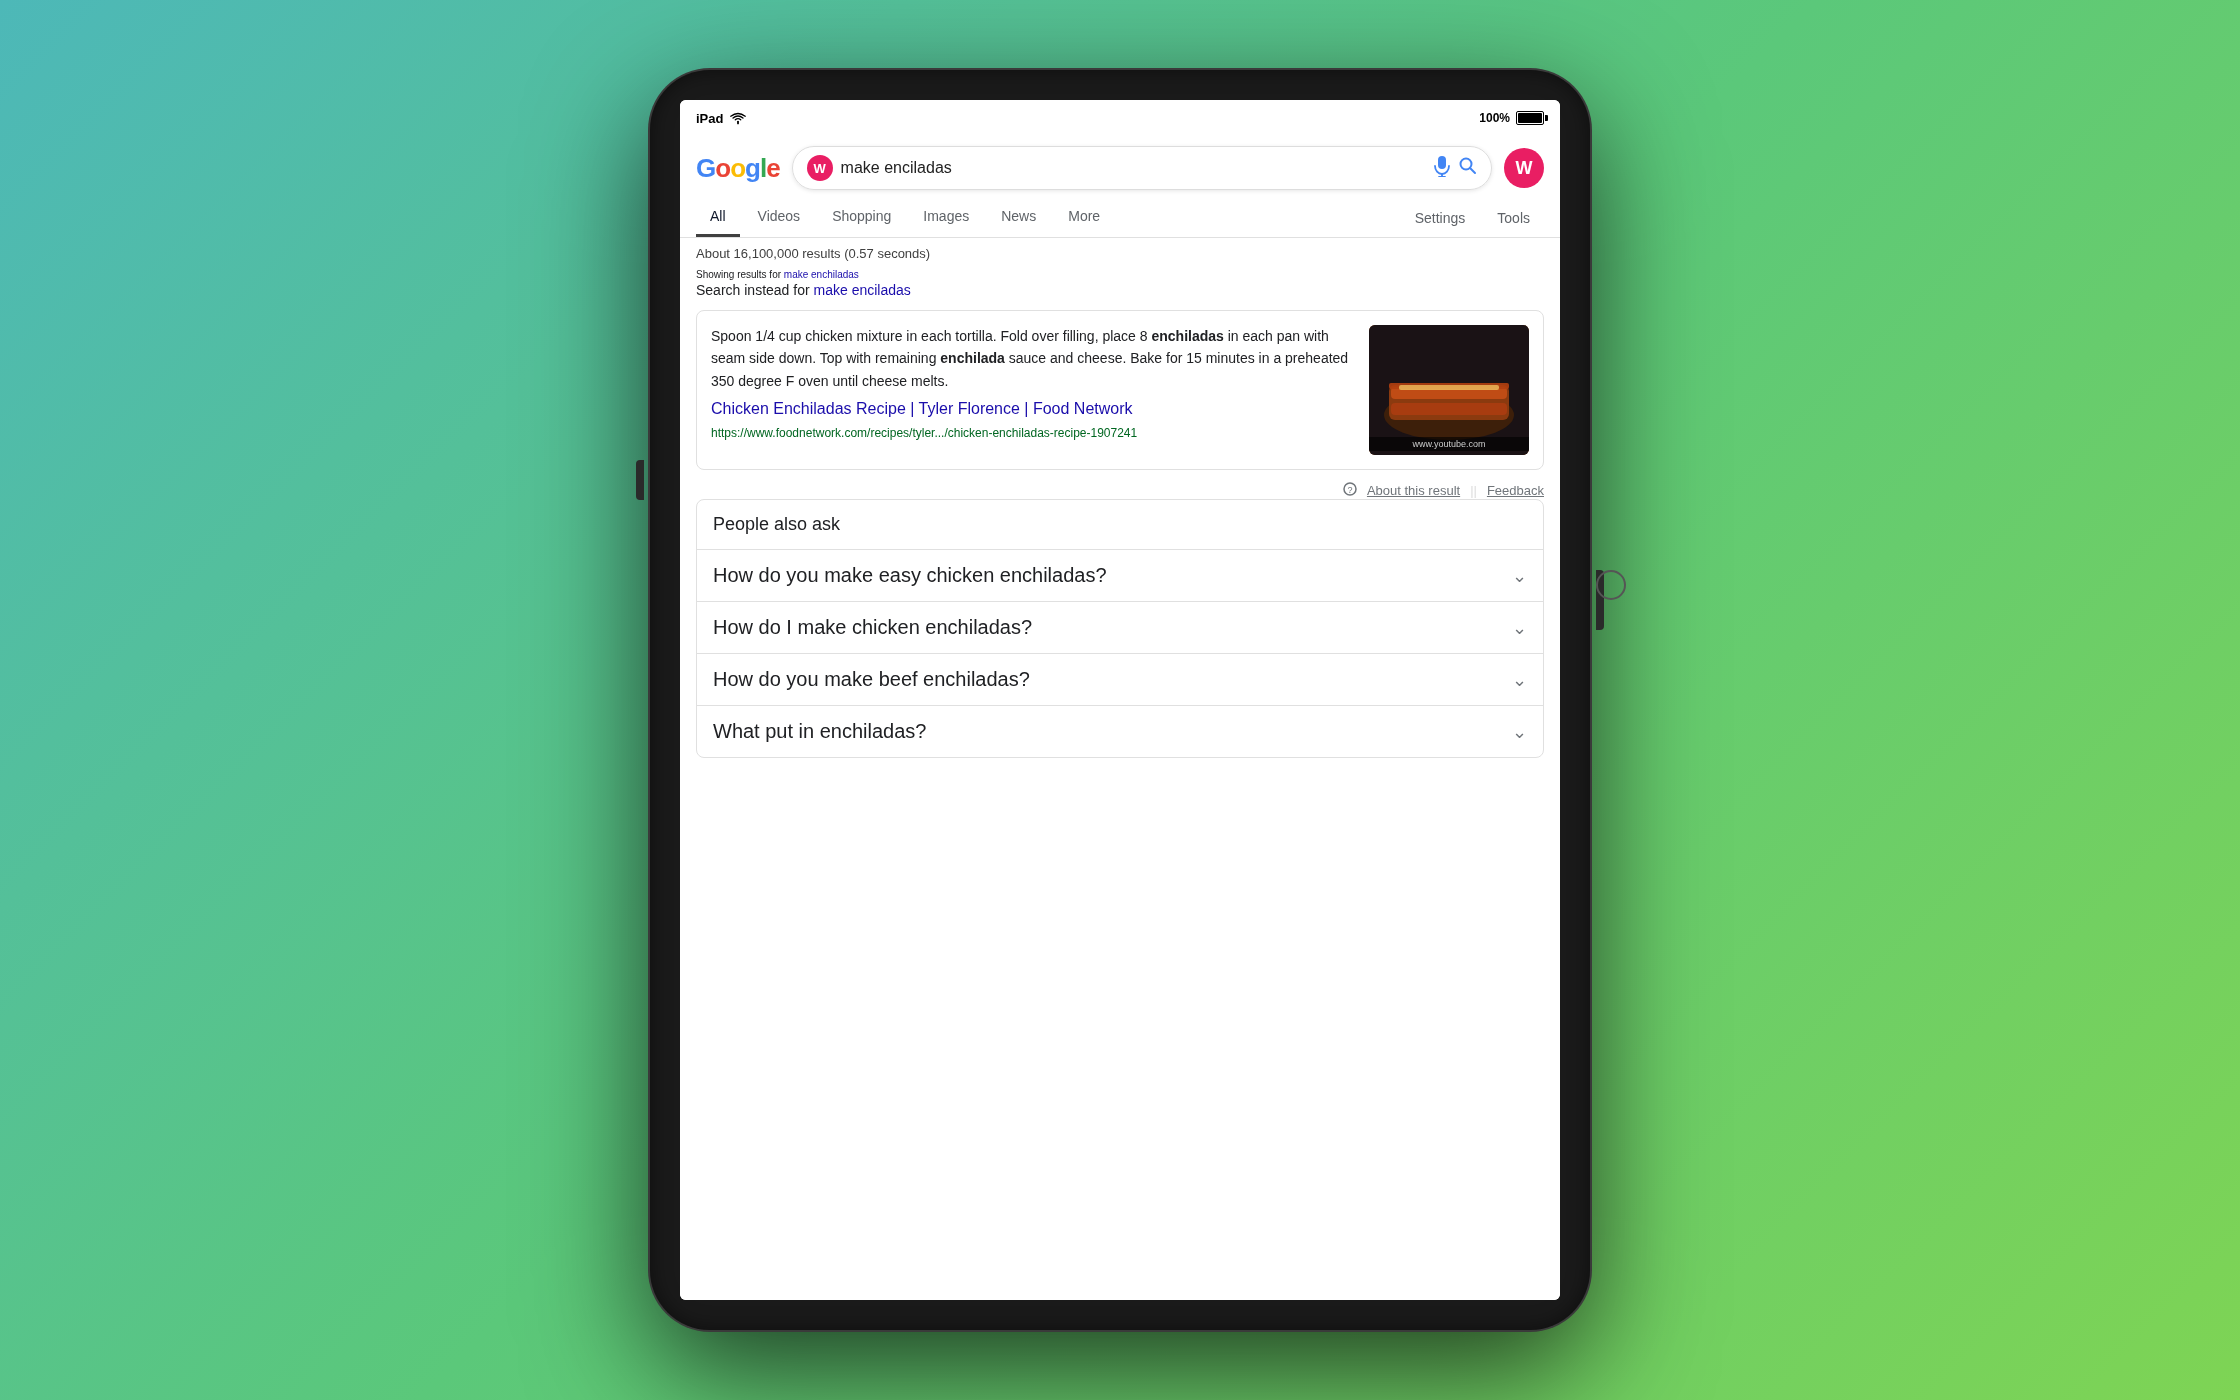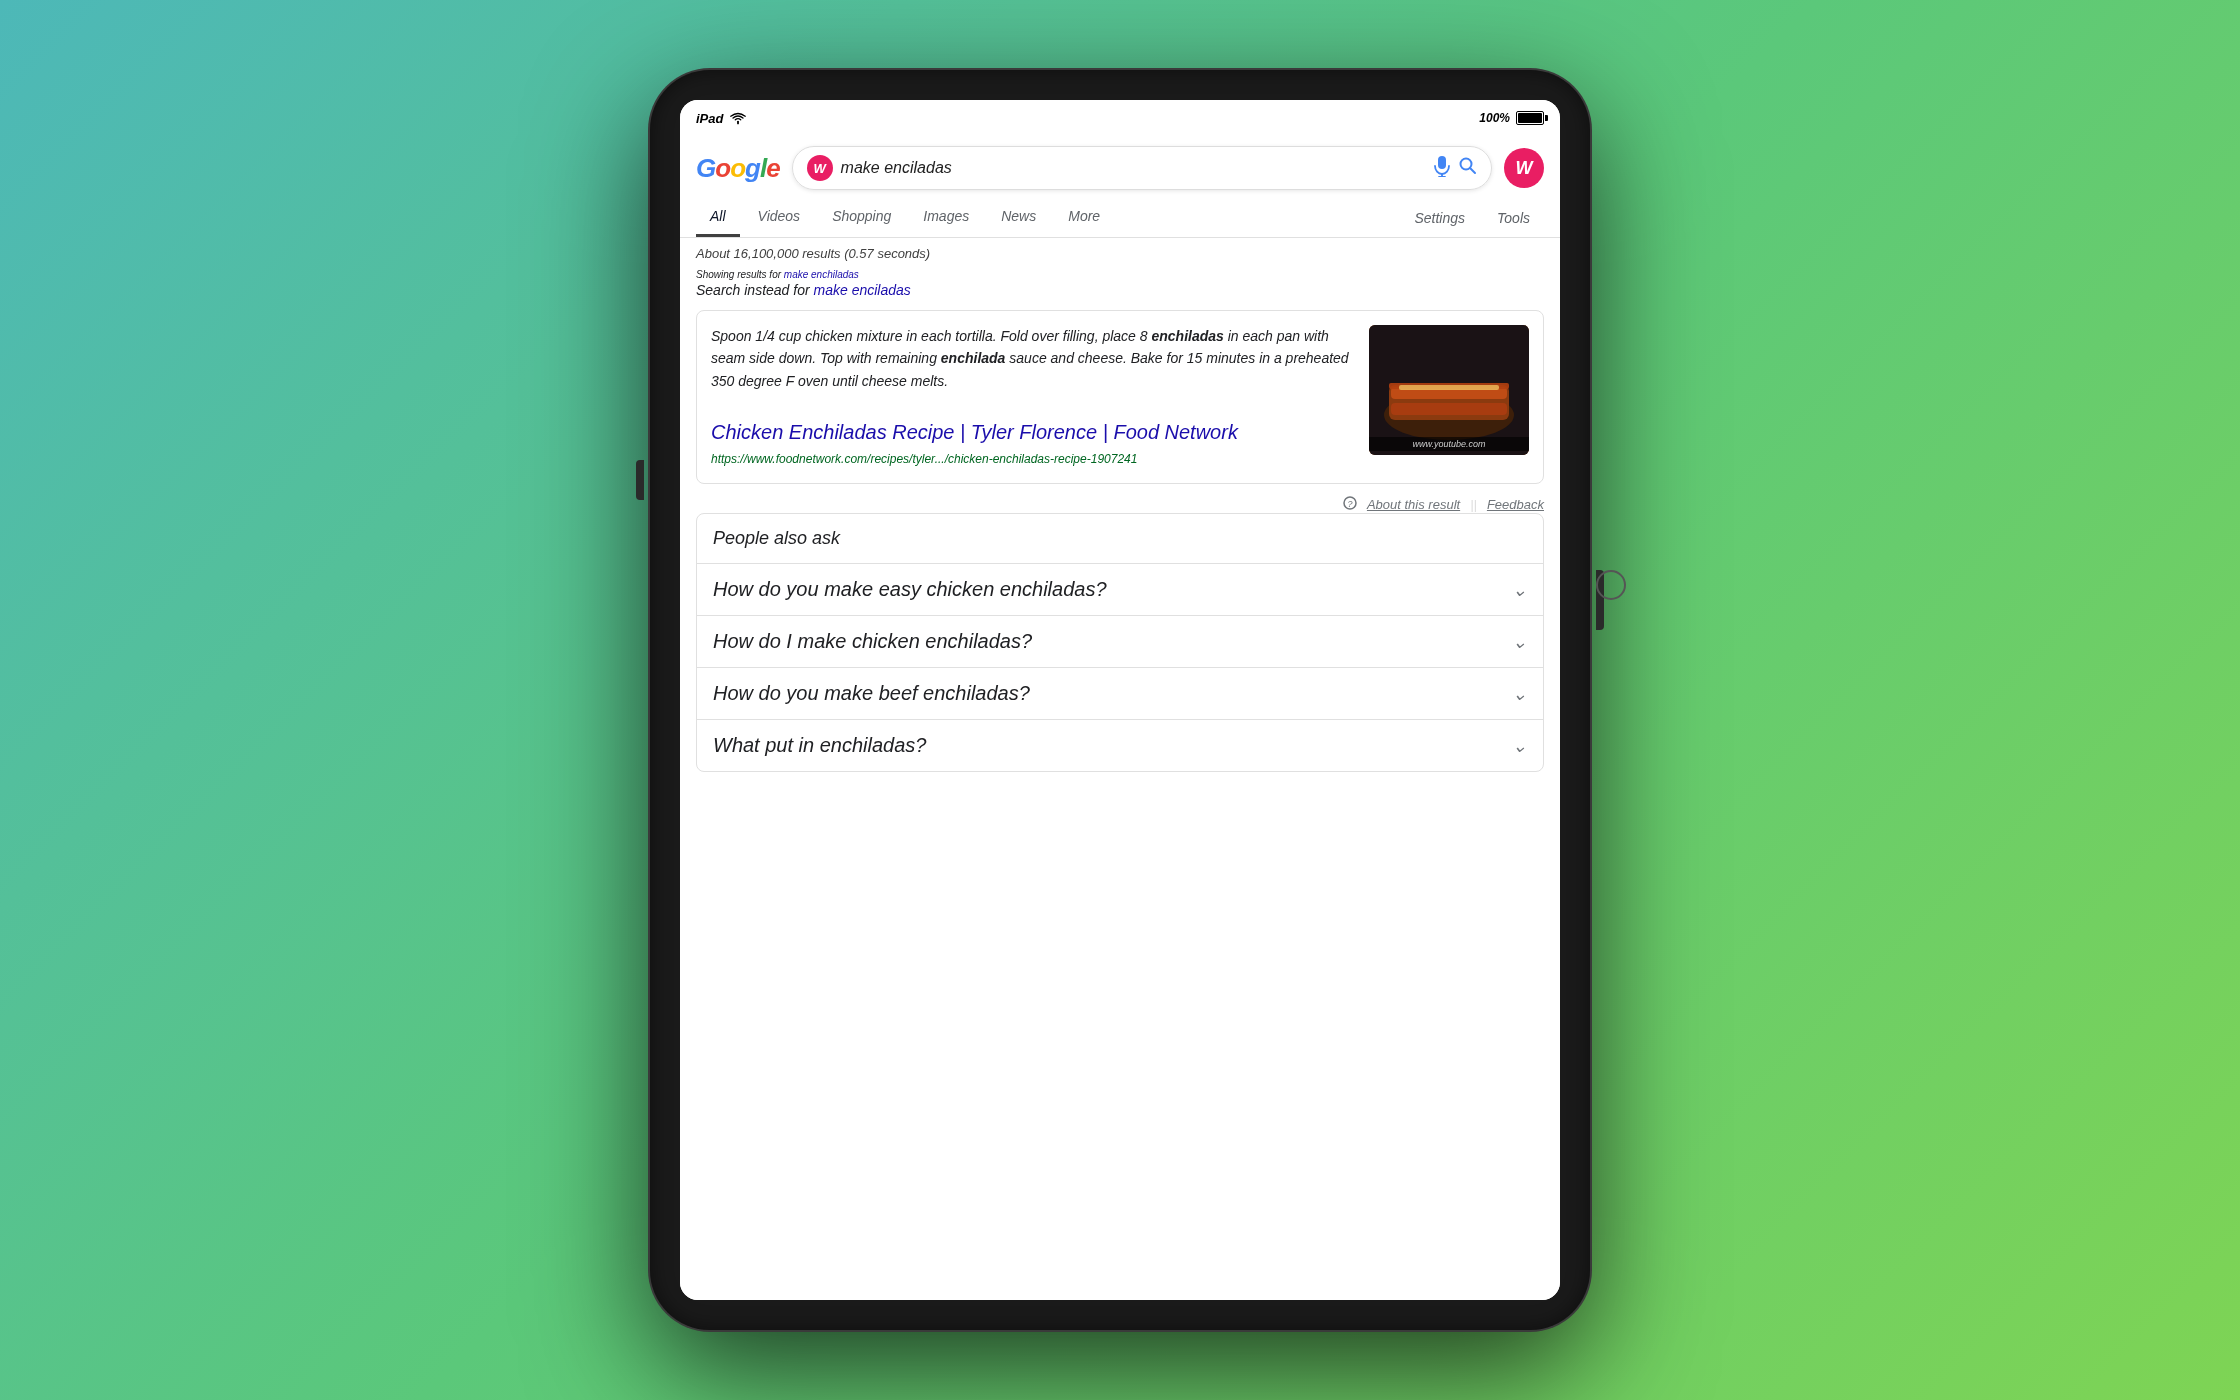--- a/index.html
+++ b/index.html
@@ -26,26 +26,25 @@
         0 40px 120px rgba(0,0,0,0.7),
         inset 0 0 20px rgba(0,0,0,0.5);
       position: relative;
       display: flex;
       flex-direction: column;
     }
 
     .ipad-inner {
       flex: 1;
       background: white;
-      border-radius: 18px;
+      border-radius: 6px;
       overflow: hidden;
       display: flex;
       flex-direction: column;
       position: relative;
-      font-style: italic;
     }
 
     
     .side-button-left {
       position: absolute;
       left: -14px;
       top: 390px;
       width: 8px;
       height: 40px;
       background: #2a2a2a;
@@ -304,24 +303,24 @@
       left: 0;
       text-align: center;
       font-size: 9px;
       color: #ccc;
       background: rgba(0,0,0,0.6);
       padding: 2px 4px;
     }
 
     .result-link-title {
       color: #1a0dab;
-      font-size: 20px;
+      font-size: 16px;
       text-decoration: none;
       display: block;
-      margin-top: 24px;
+      margin-top: 4px;
       margin-bottom: 2px;
     }
 
     .result-url {
       color: #006621;
       font-size: 12px;
     }
 
     .result-feedback {
       display: flex;

